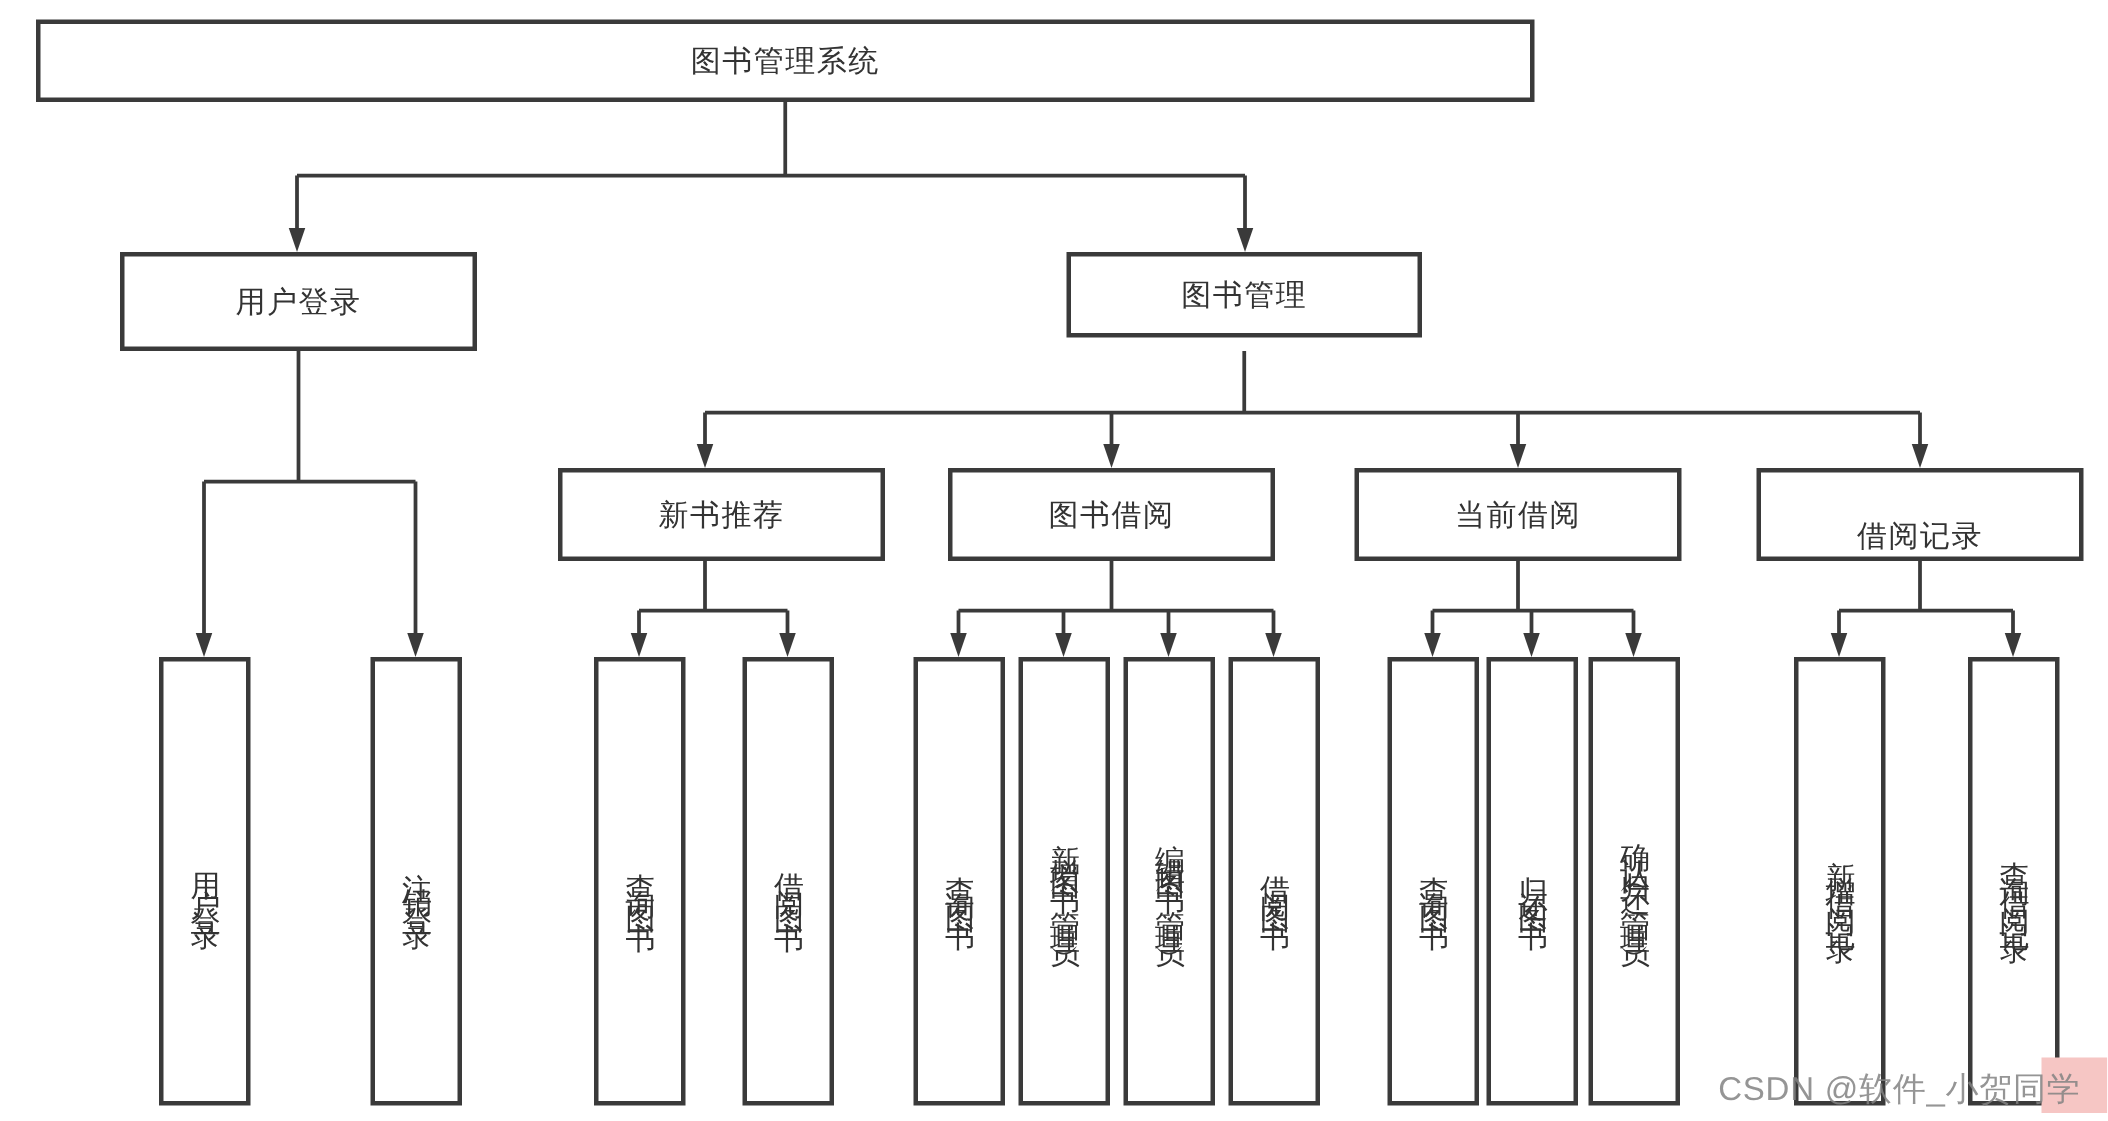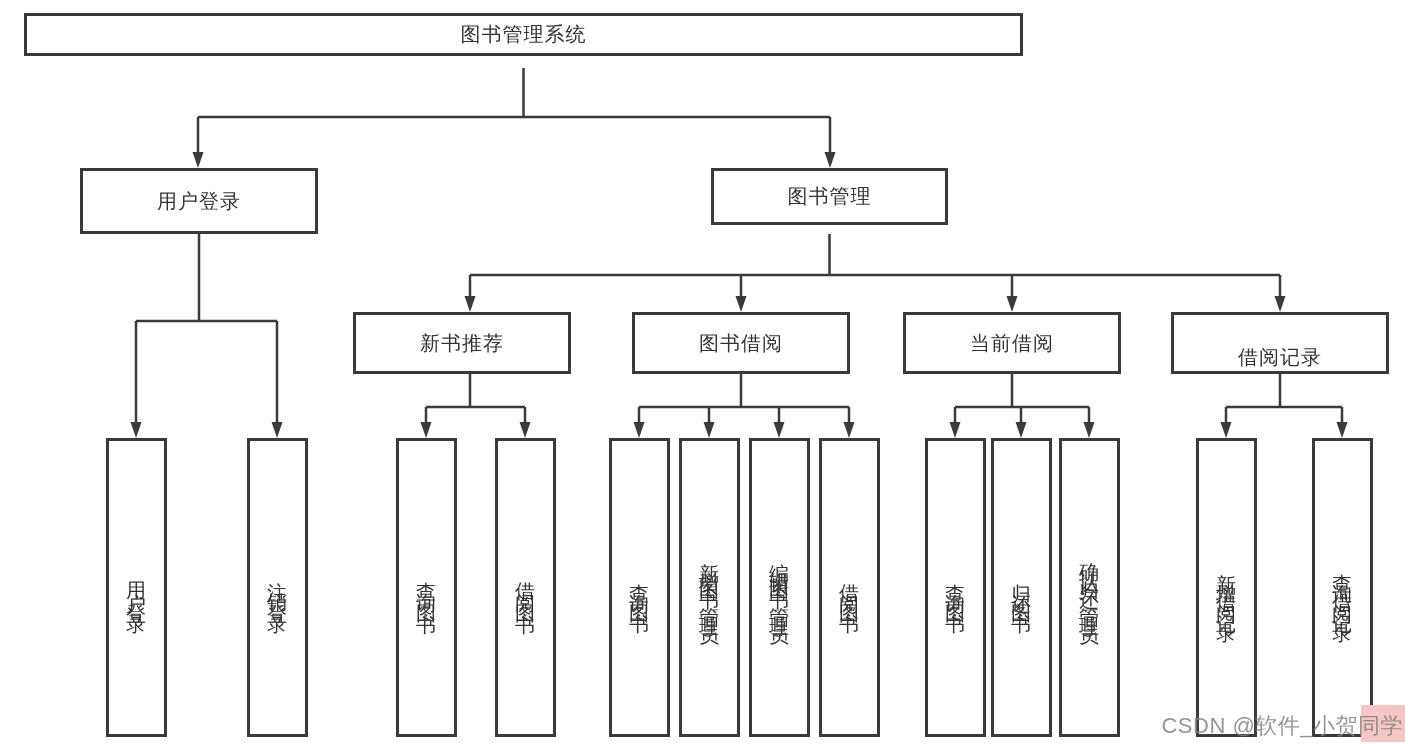--- a/index.html
+++ b/index.html
@@ -18,25 +18,25 @@
     position:absolute;
     box-sizing:border-box;
     border:3px solid #3a3a3a;
     background:#ffffff;
     display:flex;align-items:center;justify-content:center;
     color:#333333;
     font-size:20px;
     letter-spacing:1px;
     z-index:1;
   }
-  .node-root{left:24px;top:13px;width:999px;height:43px;}
+  .node-root{left:24px;top:13px;width:999px;height:55px;}
   .node-user-login{left:80px;top:168px;width:238px;height:66px;}
   .node-book-management{left:711px;top:168px;width:237px;height:57px;}
   .node-l3{top:312px;height:62px;}
-  .node-new-book-recommend{left:353px;width:218px;}
+  .node-new-book-recommend{left:372px;width:218px;}
   .node-book-borrow{left:632px;width:218px;}
   .node-current-borrow{left:903px;width:218px;}
   .node-borrow-records{left:1171px;width:218px;align-items:flex-end;}
   .leaf{
     position:absolute;
     top:438px;height:299px;width:61px;
     box-sizing:border-box;
     border:3px solid #3a3a3a;
     background:#ffffff;
     display:flex;align-items:center;justify-content:center;
@@ -62,21 +62,21 @@
   .leaf-add-borrow-record{left:1196px;letter-spacing:10px;}
   .leaf-query-borrow-record{left:1312px;letter-spacing:10px;}
   .watermark-highlight{
     position:absolute;
     right:0;top:705px;width:44px;height:37px;
     background:#f6c6c4;
     z-index:2;
   }
   .watermark{
     position:absolute;
-    right:2px;top:711px;
+    right:18px;top:711px;
     font-size:22px;
     color:rgba(130,130,130,0.85);
     letter-spacing:0.5px;
     white-space:nowrap;
     z-index:3;
   }
 </style>
 </head>
 <body>
 

